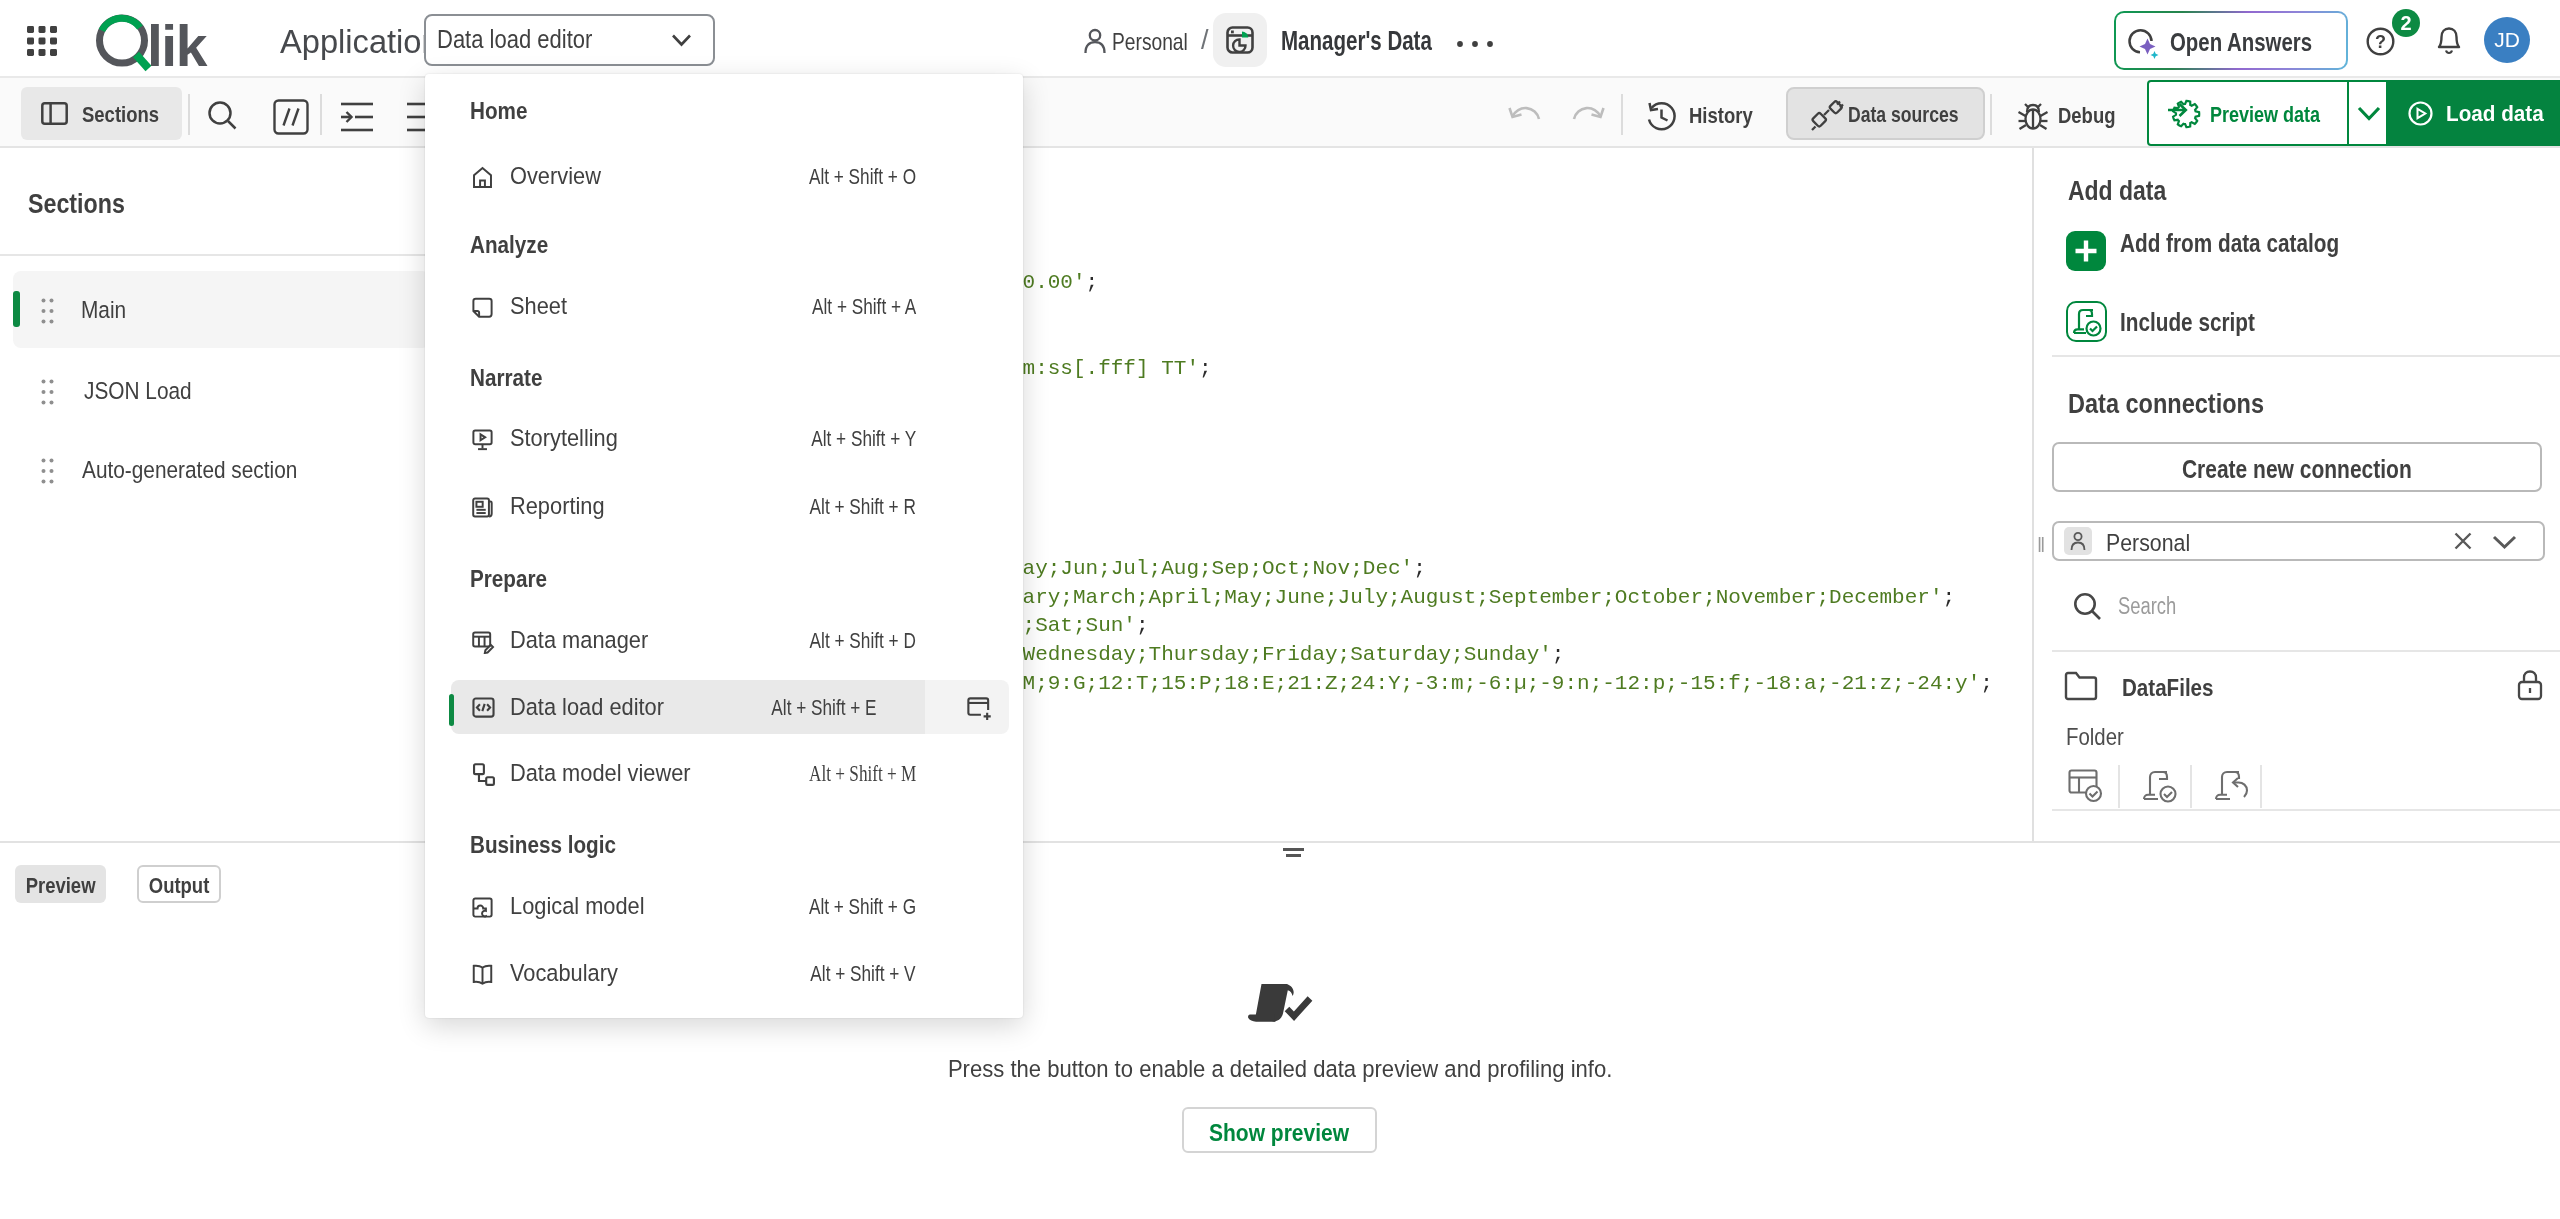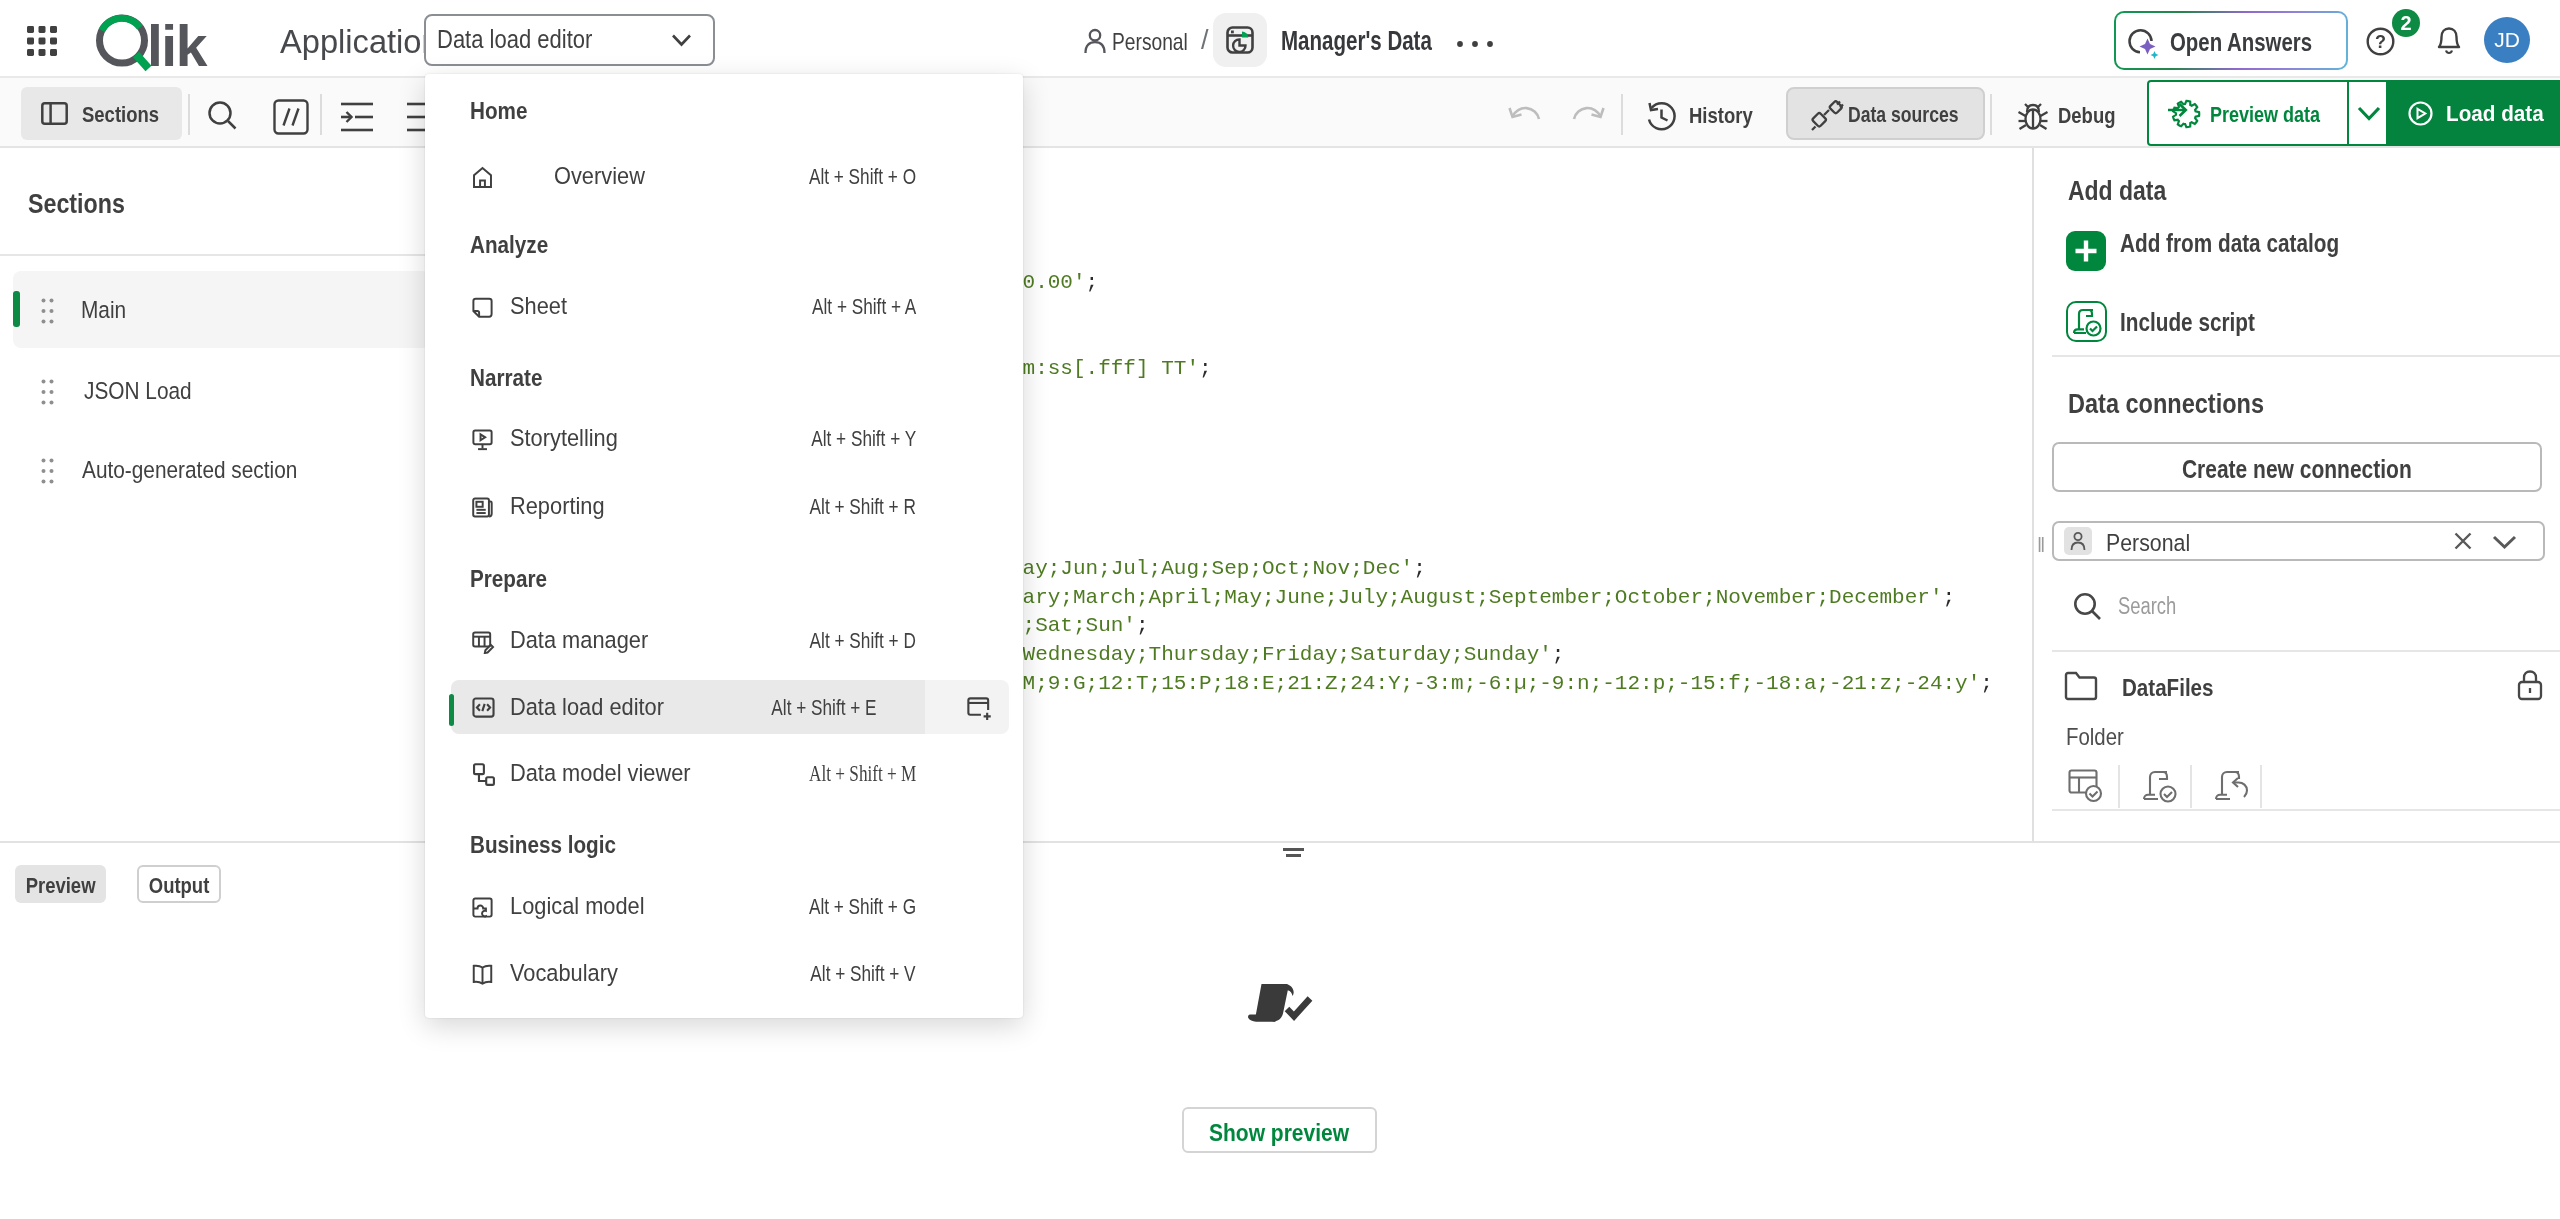--- a/index.html
+++ b/index.html
@@ -344,20 +344,21 @@
   <div class="abs" style="left:15px;top:865px;width:91px;height:38px;background:#e4e4e4;border-radius:6px;"></div>
   <div class="tc" style="left:15px;top:873px;width:91px;"><span style="font-size:22px;font-weight:bold;color:#404040;transform:scaleX(.84);">Preview</span></div>
   <div class="abs" style="left:137px;top:865px;width:84px;height:38px;background:#fff;border:2px solid #cfcfcf;border-radius:6px;"></div>
   <div class="tc" style="left:137px;top:873px;width:84px;"><span style="font-size:22px;font-weight:bold;color:#404040;transform:scaleX(.84);">Output</span></div>
 
   <svg class="abs" style="left:1247px;top:983px;" width="66" height="50" viewBox="0 0 66 50">
     <path d="M14.5 1 L40 1 C45.5 3 48.5 8.5 45.5 13 C45 10 43.5 8 40.8 7.2 L36.2 29.5 C35.4 34.5 31.5 38.5 26.5 38.5 L8.5 33.5 Z" fill="#3a3a3a"></path>
     <path d="M3 31.5 L28 31.5 C27 34 27.2 36.5 28.5 38.7 L9 38.7 C5.5 38.7 2.5 37.2 1.3 35.1 C0.6 33.8 1.4 31.5 3 31.5 Z" fill="#3a3a3a"></path>
     <path d="M40 26 L47 33.2 L63 15.5" fill="none" stroke="#3a3a3a" stroke-width="6.4"></path>
   </svg>
+  <div class="tc" style="left:280px;top:1055px;width:2000px;"><span style="font-size:24.5px;color:#404040;transform:scaleX(.9);">Press the button to enable a detailed data preview and profiling info.</span></div>
 
   <div class="abs" style="left:1182px;top:1107px;width:195px;height:46px;background:#fff;border:2px solid #d4d4d4;border-radius:6px;"></div>
   <div class="tc" style="left:1182px;top:1119px;width:195px;"><span style="font-size:24px;font-weight:bold;color:#00873d;transform:scaleX(.875);">Show preview</span></div>
 
   <style>
     #menu { position:absolute; left:425px; top:74px; width:598px; height:944px; background:#fff; border-radius:4px; box-shadow:0 8px 28px rgba(0,0,0,.16), 0 0 2px rgba(0,0,0,.12); z-index:50; }
     .mh { position:absolute; left:45px; white-space:nowrap; }
     .mh > span { display:inline-block; transform:scaleX(.88); transform-origin:0 50%; font-size:23.5px; font-weight:bold; color:#404040; }
     .mi { position:absolute; left:85px; white-space:nowrap; }
     .mi > span { display:inline-block; transform:scaleX(.89); transform-origin:0 50%; font-size:24.5px; color:#404040; }
@@ -366,21 +367,21 @@
     .mic { position:absolute; left:45px; }
     .mic path, .mic rect, .mic line, .mic circle { fill:none; stroke:#404040; stroke-width:2.2px; }
   </style>
   <div id="menu">
     <div class="mh" style="top:24px;"><span>Home</span></div>
 
     <svg class="mic" style="top:91px;" width="25" height="25" viewBox="0 0 28 28">
       <path d="M4.5 24.7 L4.5 11.5 L14 3.3 L23.5 11.5 L23.5 24.7 Z"></path>
       <path d="M11.3 24.7 L11.3 17.3 L16.7 17.3 L16.7 24.7"></path>
     </svg>
-    <div class="mi" style="top:88px;margin-left:44px;"><span>Overview</span></div>
+    <div class="mi" style="top:88px;"><span>Overview</span></div>
     <div class="ms" style="top:90px;"><span>Alt + Shift + O</span></div>
 
     <div class="mh" style="top:158px;"><span>Analyze</span></div>
 
     <svg class="mic" style="top:221px;" width="25" height="25" viewBox="0 0 28 28">
       <path d="M3.8 18 L3.8 6.8 C3.8 5.3 5 4.2 6.5 4.2 L21.5 4.2 C23 4.2 24.2 5.3 24.2 6.8 L24.2 21.3 C24.2 23 23 24.3 21.5 24.3 L10.2 24.3 Z"></path>
       <path d="M3.8 18 L8.2 18 C9.3 18 10.2 18.9 10.2 20 L10.2 24.3"></path>
     </svg>
     <div class="mi" style="top:218px;"><span>Sheet</span></div>
     <div class="ms" style="top:220px;"><span>Alt + Shift + A</span></div>

